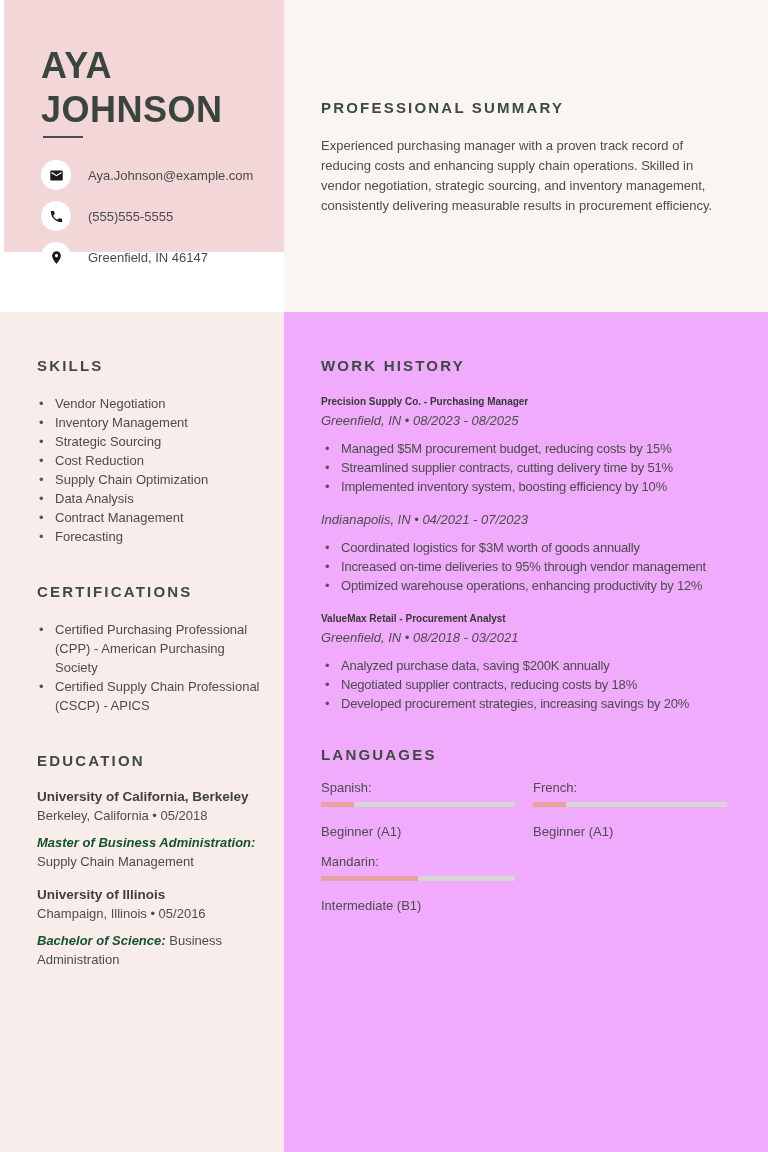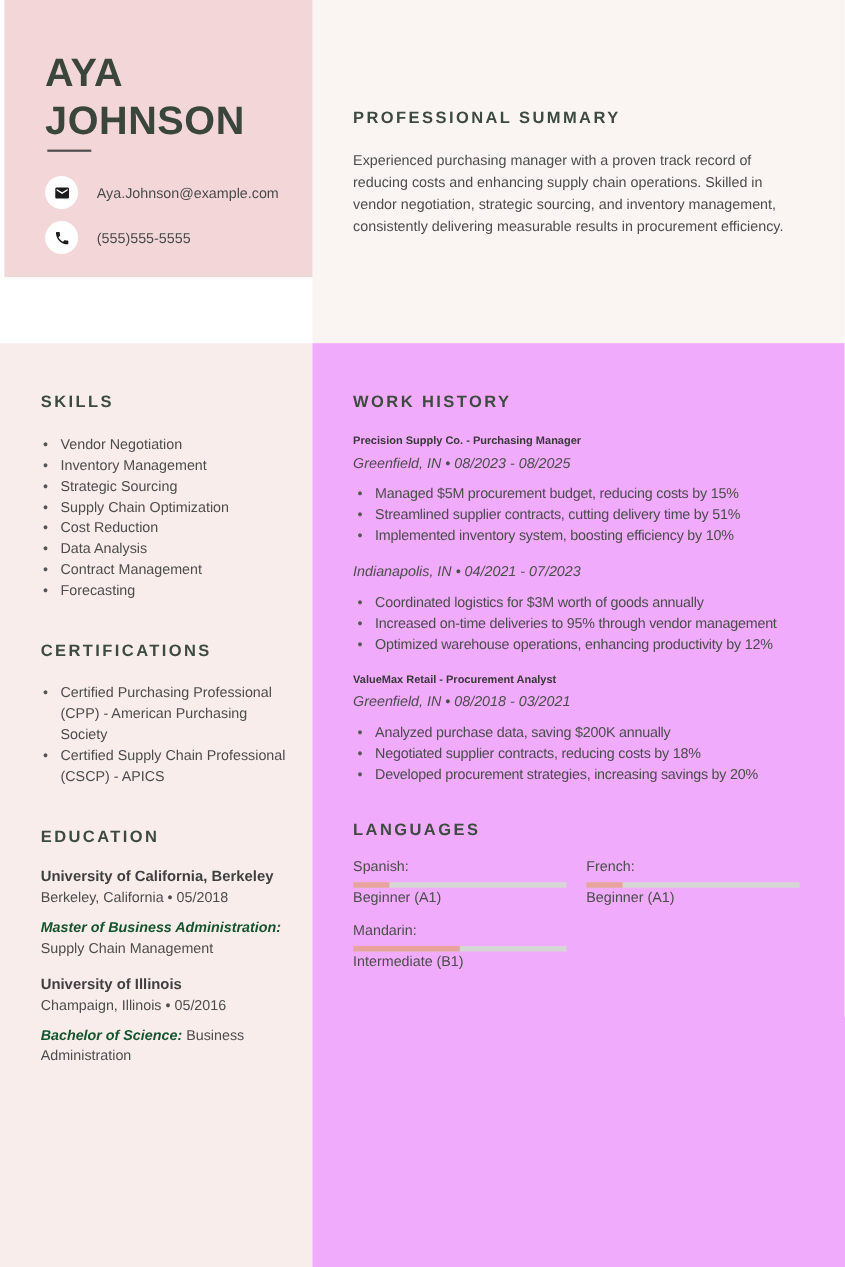--- a/index.html
+++ b/index.html
@@ -52,21 +52,21 @@
   ul.job-list li { position:relative; padding-left:20px; font-size:13px; line-height:19px; color:#4c4c4c; white-space:nowrap; letter-spacing:-0.2px; }
   ul.job-list li::before { content:"•"; position:absolute; left:4px; top:0; color:#555555; letter-spacing:0; }
   .job + .job { margin-top:14px; }
 
   
   .languages-h { margin-top:32px; }
   .lang-grid { margin-top:14px; display:grid; grid-template-columns:194px 194px; column-gap:18px; row-gap:12px; }
   .lang-name { font-size:13px; color:#4c4c4c; line-height:18px; }
   .lang-bar { margin-top:5px; height:5px; background:#d6d6d6; }
   .lang-fill { height:100%; background:#e8a3a0; }
-  .lang-level { margin-top:0; font-size:13px; color:#4c4c4c; line-height:18px; }
+  .lang-level { margin-top:16px; font-size:13px; color:#4c4c4c; line-height:18px; }
 </style>
 </head>
 <body>
 
 <div class="page">
 
   <div class="block-topleft">
     <div class="header-inner">
       <h1 class="name">
         <span>AYA</span><br>
@@ -83,41 +83,49 @@
           <span class="contact-text">Aya.Johnson@example.com</span>
         </div>
         <div class="contact-row">
           <span class="icon-circle">
             <svg viewBox="0 0 24 24">
                 <path d="M6.62 10.79c1.44 2.83 3.76 5.14 6.59 6.59l2.2-2.21c.27-.27.67-.36 1.02-.24 1.12.37 2.33.57 3.57.57.55 0 1 .45 1 1V20c0 .55-.45 1-1 1-9.39 0-17-7.61-17-17 0-.55.45-1 1-1h3.5c.55 0 1 .45 1 1 0 1.25.2 2.45.57 3.57.11.35.03.74-.25 1.02l-2.2 2.2z"></path>
               </svg>
           </span>
           <span class="contact-text">(555)555-5555</span>
         </div>
+        <div class="contact-row">
+          <span class="icon-circle">
+            <svg viewBox="0 0 24 24">
+                <path d="M12 2C8.13 2 5 5.13 5 9c0 5.25 7 13 7 13s7-7.75 7-13c0-3.87-3.13-7-7-7zm0 9.5c-1.38 0-2.5-1.12-2.5-2.5s1.12-2.5 2.5-2.5 2.5 1.12 2.5 2.5-1.12 2.5-2.5 2.5z"></path>
+              </svg>
+          </span>
+          <span class="contact-text">Greenfield, IN 46147</span>
+        </div>
       </div>
     </div>
   </div>
 
   <div class="block-topright">
     <div class="summary-inner">
       <h2 class="sec-h">PROFESSIONAL SUMMARY</h2>
       <p class="summary-text">Experienced purchasing manager with a proven track record of reducing costs and enhancing supply chain operations. Skilled in vendor negotiation, strategic sourcing, and inventory management, consistently delivering measurable results in procurement efficiency.</p>
     </div>
   </div>
 
   <div class="block-sidebar">
     <div class="sidebar-inner">
 
       <h2 class="sec-h">SKILLS</h2>
       <ul class="dot-list">
         <li>Vendor Negotiation</li>
         <li>Inventory Management</li>
         <li>Strategic Sourcing</li>
+        <li>Cost Reduction</li>
         <li>Supply Chain Optimization</li>
-        <li>Cost Reduction</li>
         <li>Data Analysis</li>
         <li>Contract Management</li>
         <li>Forecasting</li>
       </ul>
 
       <h2 class="sec-h mt-sec">CERTIFICATIONS</h2>
       <ul class="dot-list">
         <li>Certified Purchasing Professional (CPP) - American Purchasing Society</li>
         <li>Certified Supply Chain Professional (CSCP) - APICS</li>
       </ul>

